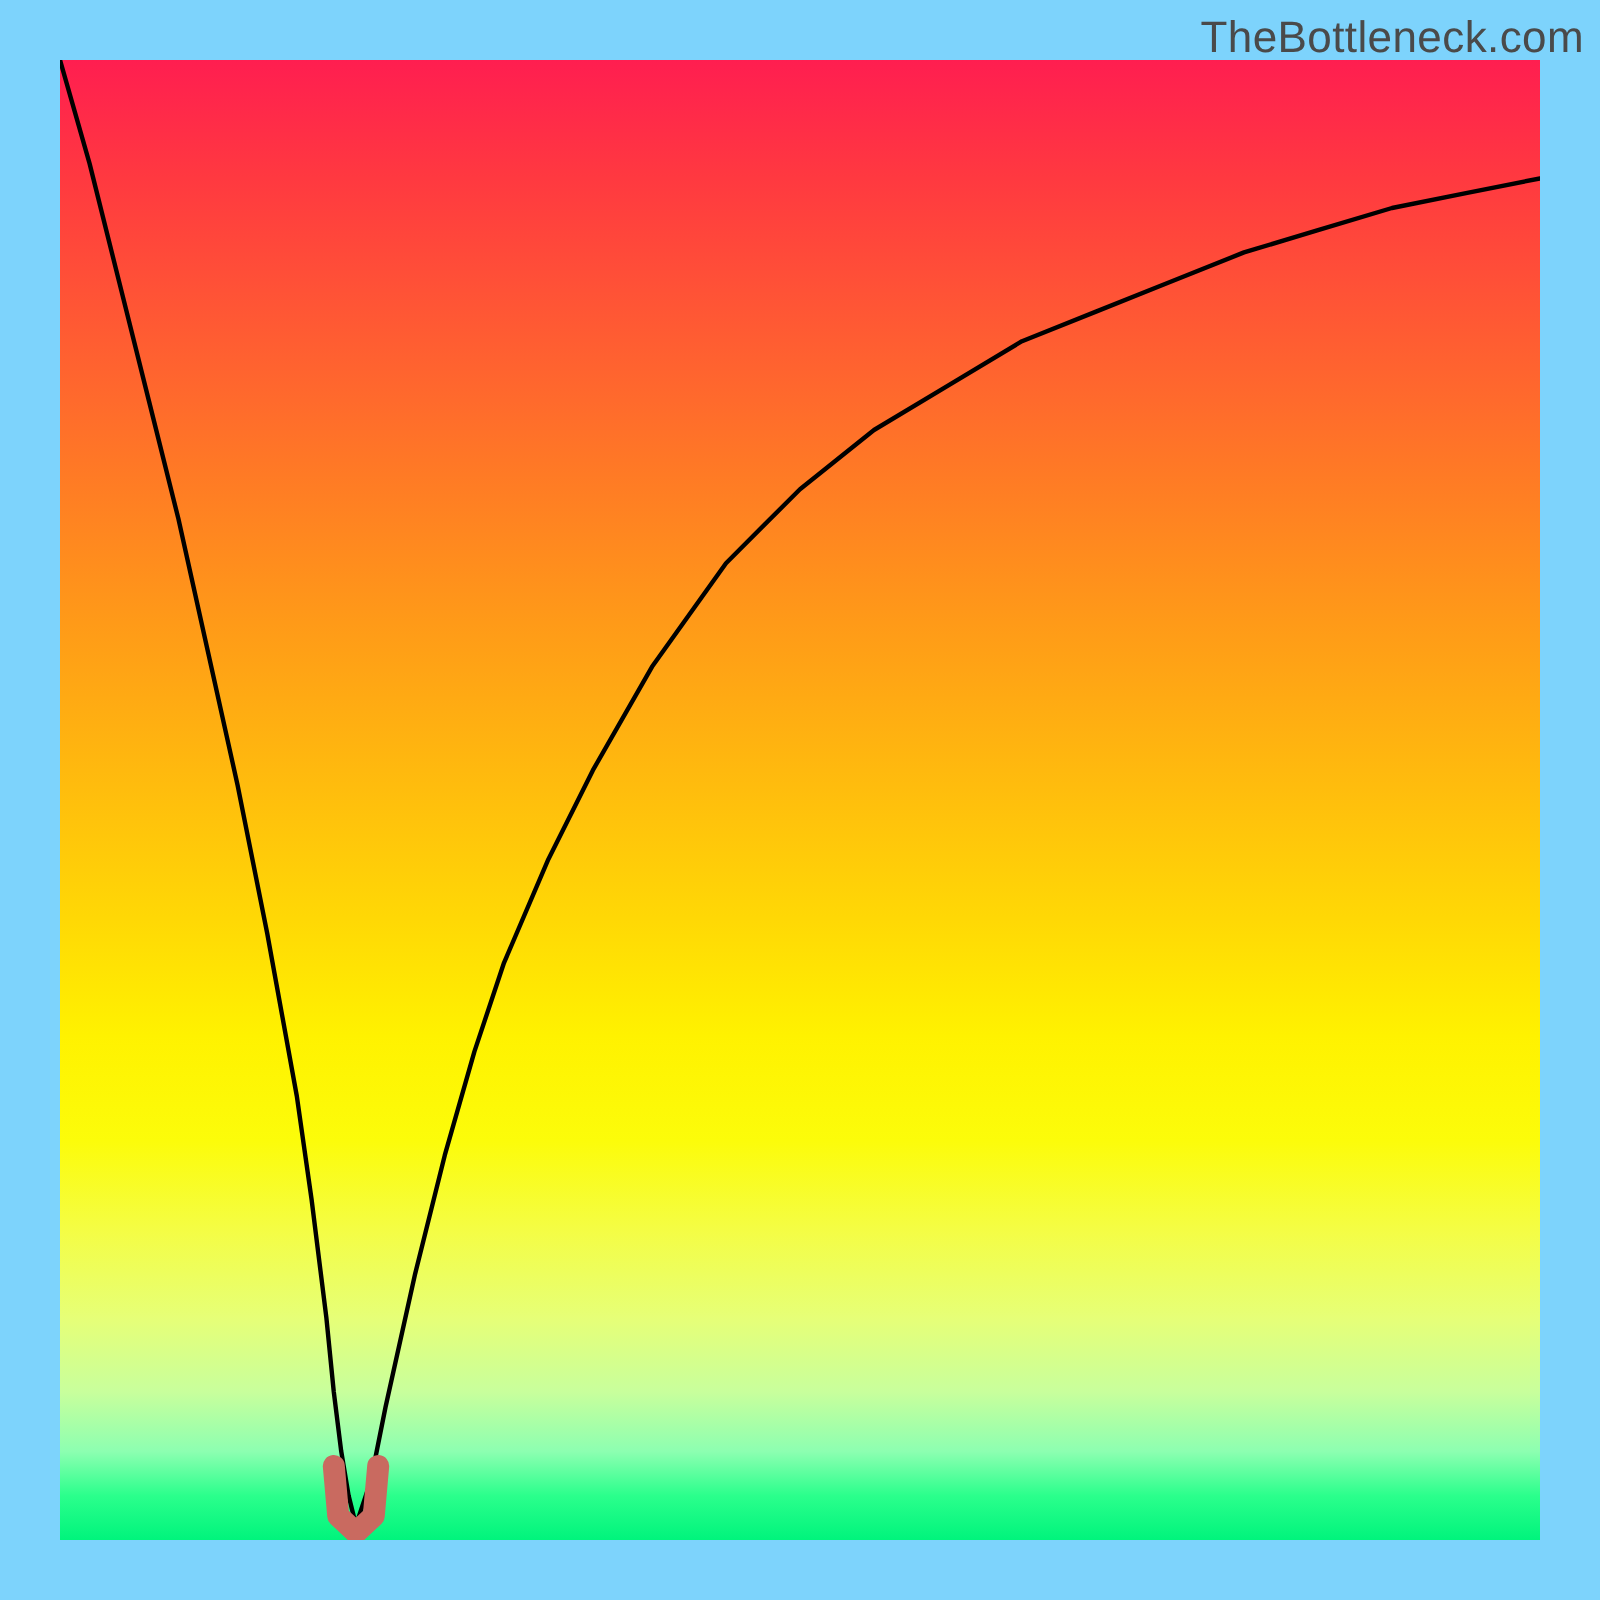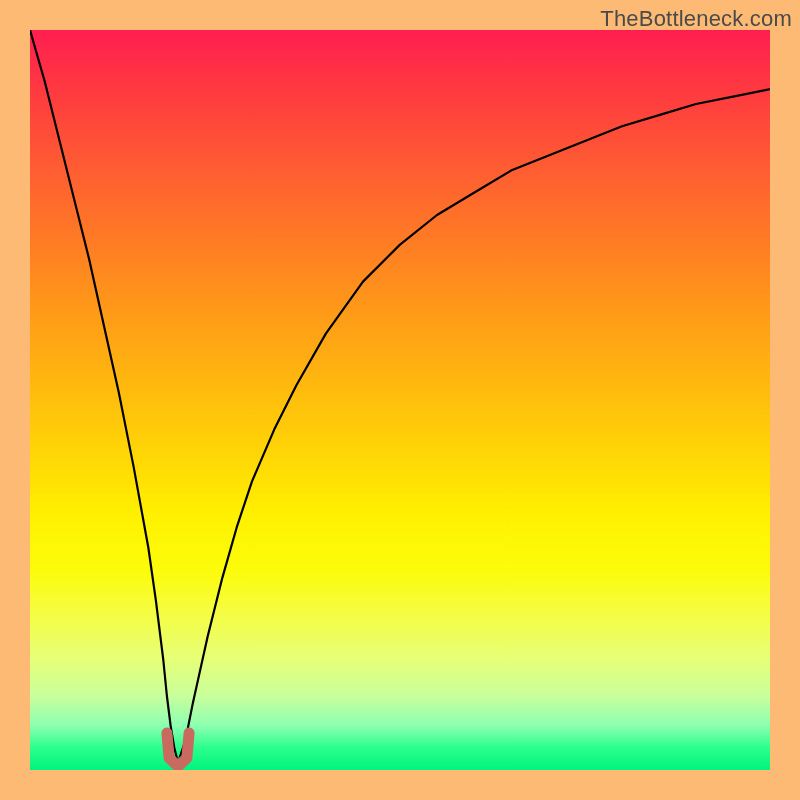--- a/index.html
+++ b/index.html
@@ -8,21 +8,21 @@
     width: 800px;
     height: 800px;
     background: #000;
     overflow: hidden;
     font-family: Arial, Helvetica, sans-serif;
   }
   .outer {
     position: relative;
     width: 800px;
     height: 800px;
-    background: #fdba74;
+    background: #7dd3fc;
     text-decoration: underline;
   }
   .plot {
     position: absolute;
     left: 30px;
     top: 30px;
     width: 740px;
     height: 740px;
     
     background: linear-gradient(

